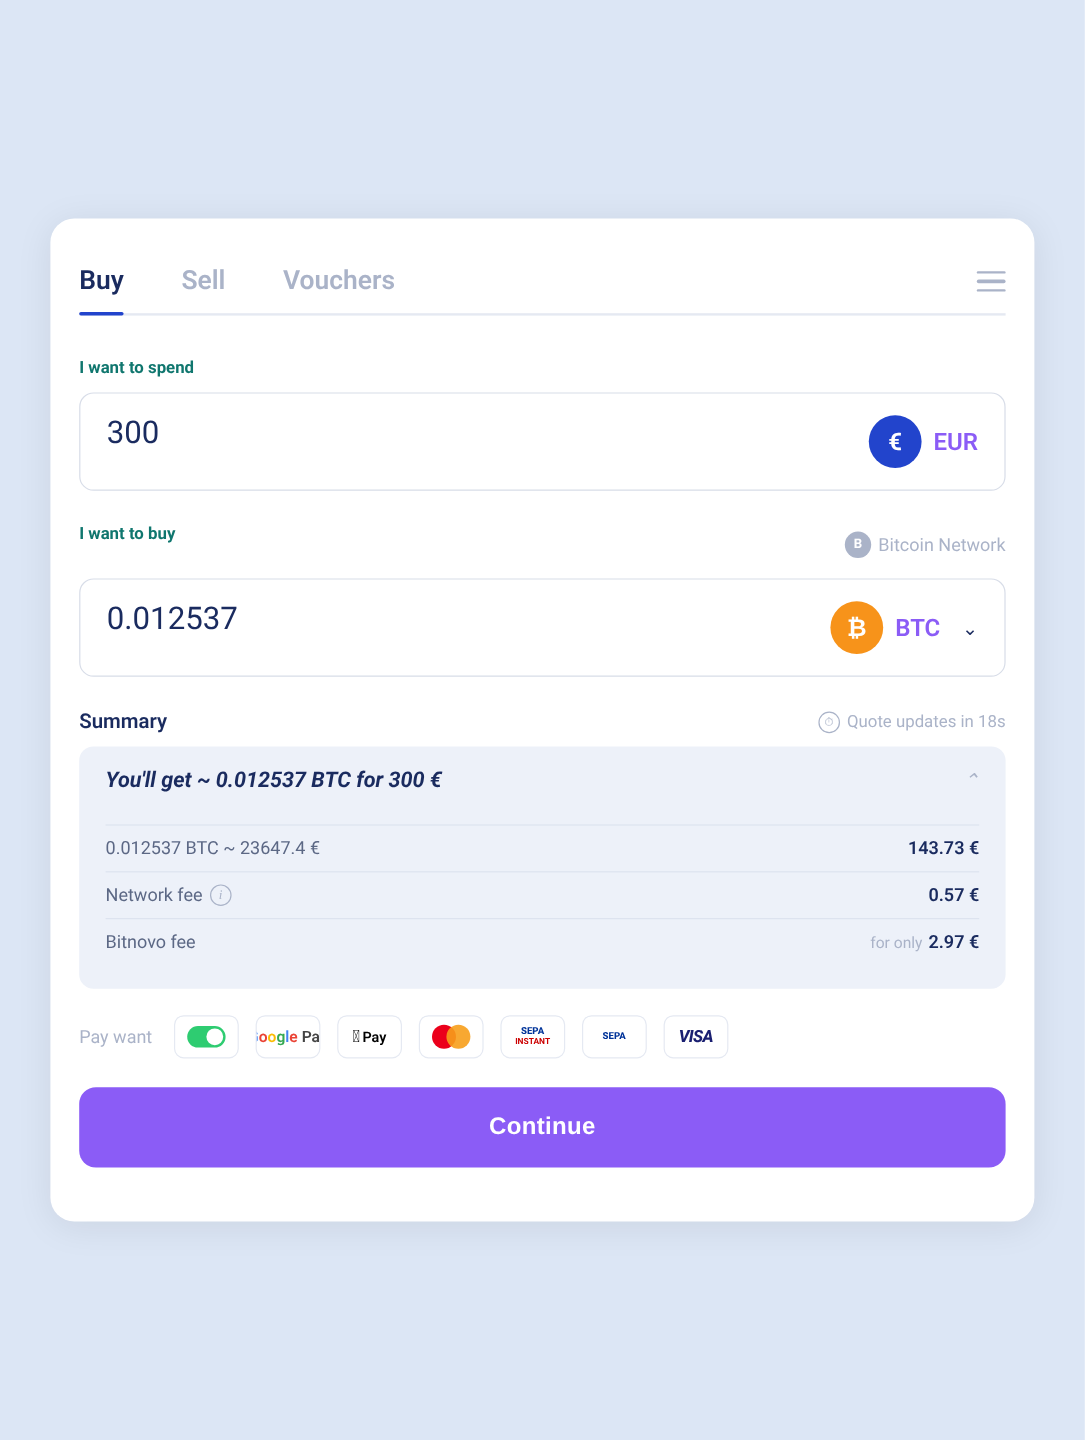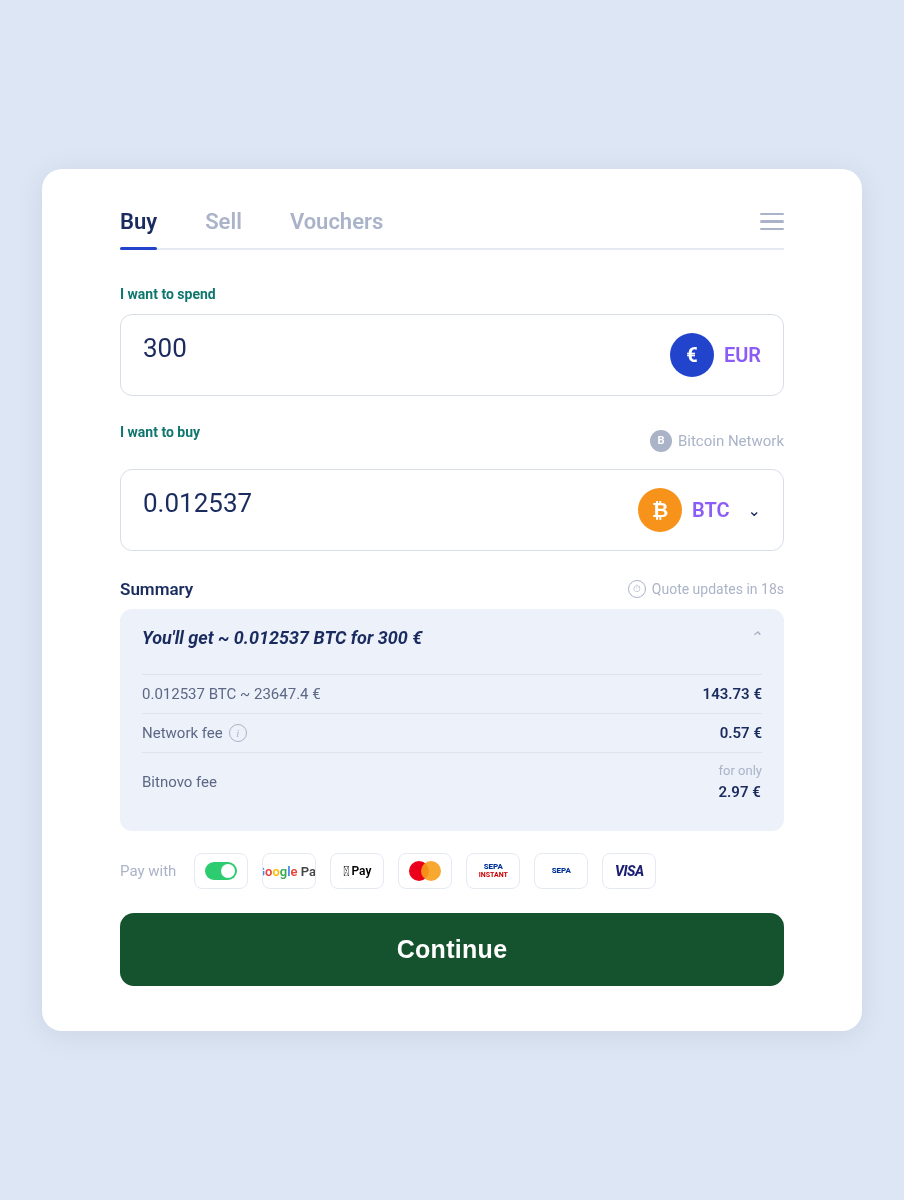--- a/index.html
+++ b/index.html
@@ -8,21 +8,21 @@
       display: flex;
       justify-content: center;
       align-items: center;
       min-height: 100vh;
       font-family: -apple-system, BlinkMacSystemFont, 'Segoe UI', Roboto, sans-serif;
     }
     .card {
       background: #ffffff;
       border-radius: 20px;
       width: 820px;
-      padding: 40px 78px 45px;
+      padding: 40px 24px 45px;
       box-shadow: 0 4px 30px rgba(0,0,0,0.08);
     }
 
     
     .tabs {
       display: flex;
       align-items: center;
       border-bottom: 2px solid #e5e9f2;
       margin-bottom: 36px;
       position: relative;
@@ -230,21 +230,20 @@
       justify-content: center;
       font-size: 11px;
       color: #aab3c8;
       font-style: italic;
       font-family: serif;
     }
     .bitnovo-fee-value {
       display: flex;
       align-items: baseline;
       gap: 5px;
-      flex-direction: column;
     }
     .for-only-text {
       font-size: 13px;
       color: #aab3c8;
       font-weight: 400;
     }
 
     
     .pay-with-section {
       display: flex;
@@ -341,26 +340,26 @@
       font-size: 14px;
       font-weight: 800;
       color: #1a1f71;
       font-style: italic;
       letter-spacing: -0.5px;
     }
 
     
     .continue-btn {
       width: 100%;
-      background: #14532d;
+      background: #8b5cf6;
       color: white;
       border: none;
       border-radius: 14px;
       padding: 22px;
-      font-size: 25px;
+      font-size: 20px;
       font-weight: 600;
       cursor: pointer;
       margin-top: 24px;
       letter-spacing: 0.3px;
     }
   </style>
 </head>
 <body>
 
 <div class="card">
@@ -449,21 +448,21 @@
         <div class="bitnovo-fee-value">
           <span class="for-only-text">for only</span>
           <span class="summary-row-value">2.97 €</span>
         </div>
       </div>
     </div>
   </div>
 
   
   <div class="pay-with-section">
-    <span class="pay-with-label">Pay with</span>
+    <span class="pay-with-label">Pay want</span>
 
     <div class="payment-icon toggle-green">
       <div class="toggle-inner">
         <div class="toggle-circle"></div>
       </div>
     </div>
 
     <div class="payment-icon">
       <span class="gpay-text">
         <span class="gpay-g">G</span><span class="gpay-o1">o</span><span class="gpay-o2">o</span><span class="gpay-g2">g</span><span class="gpay-l">l</span><span class="gpay-e">e</span>&nbsp;<span style="color:#444">Pay</span>

